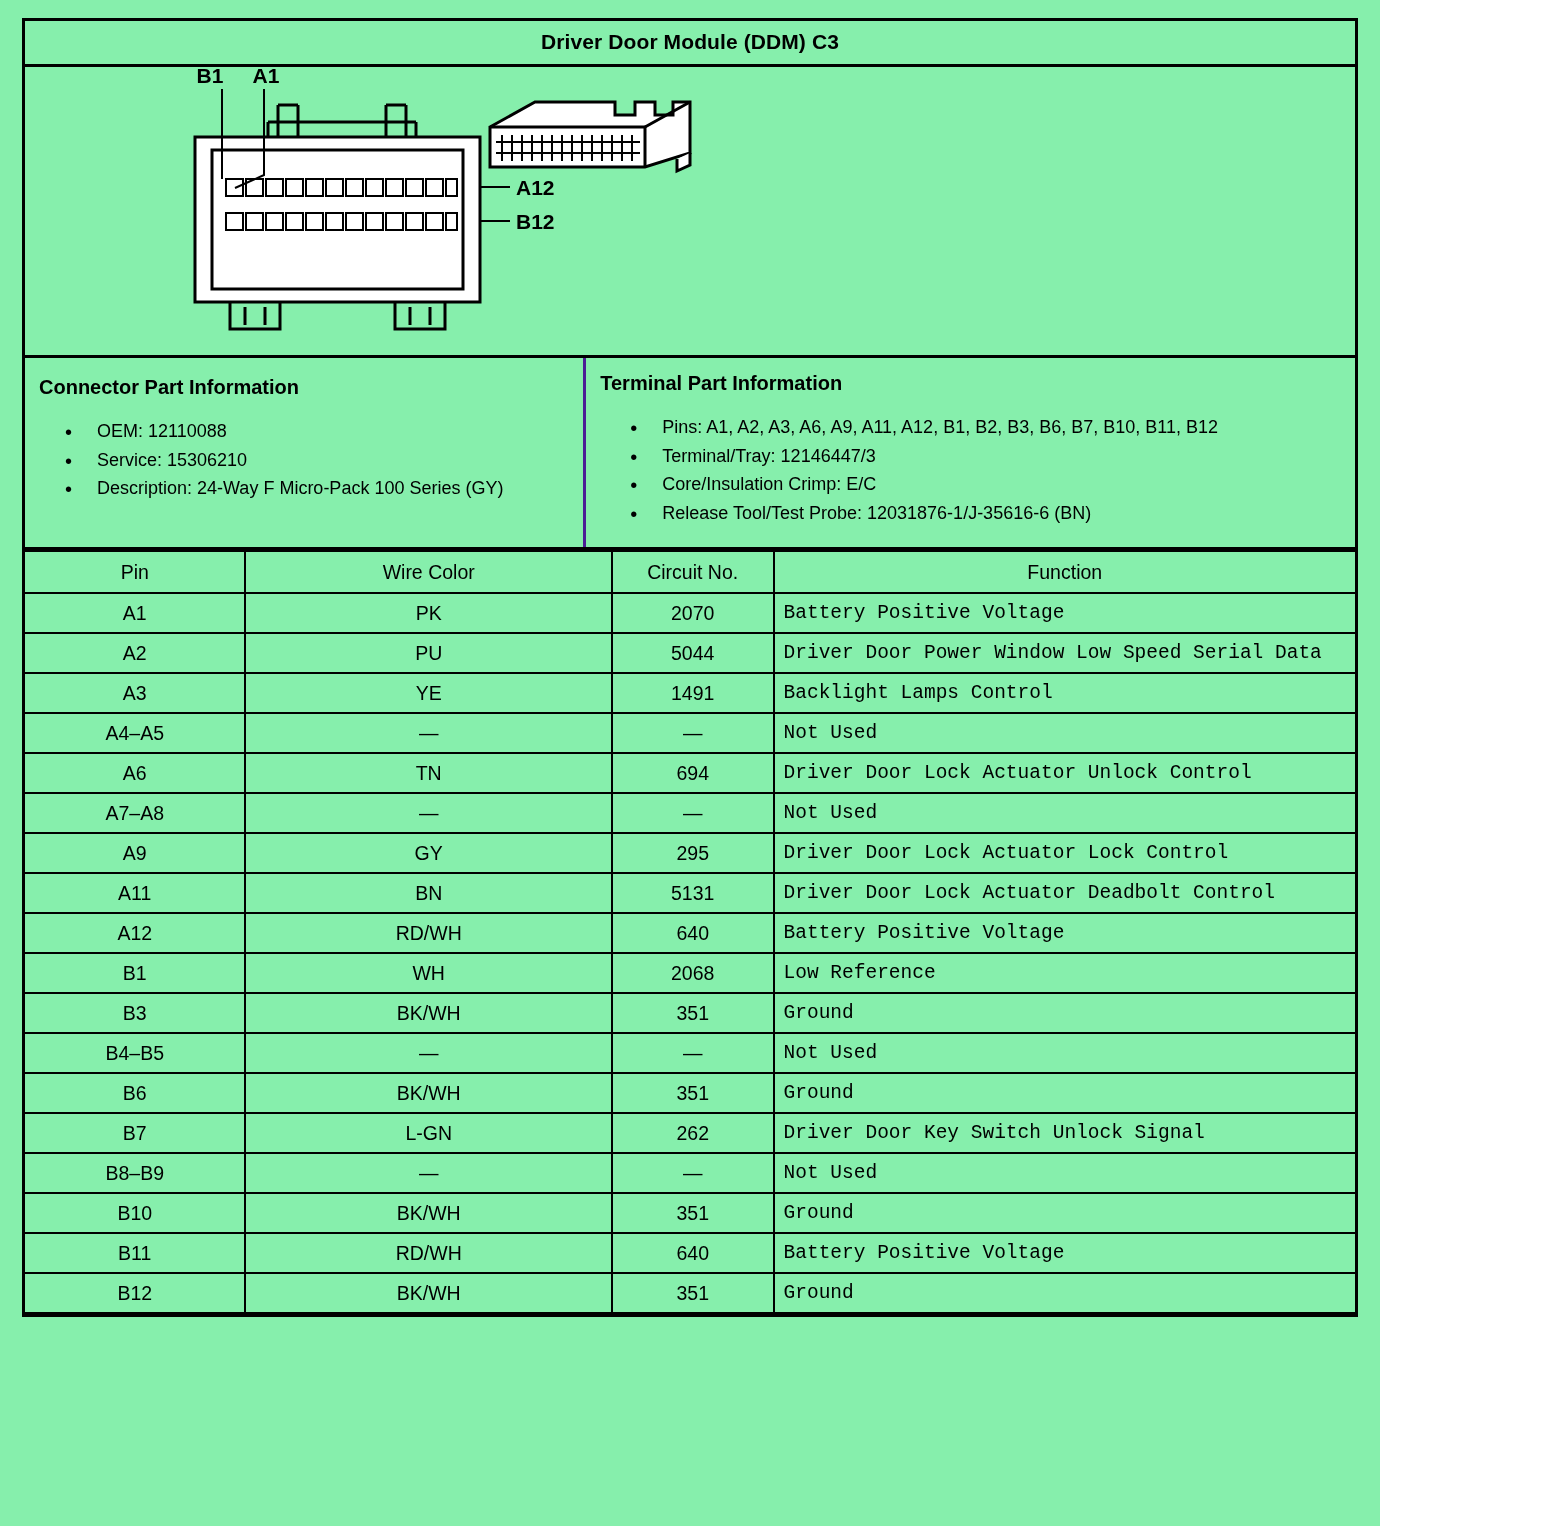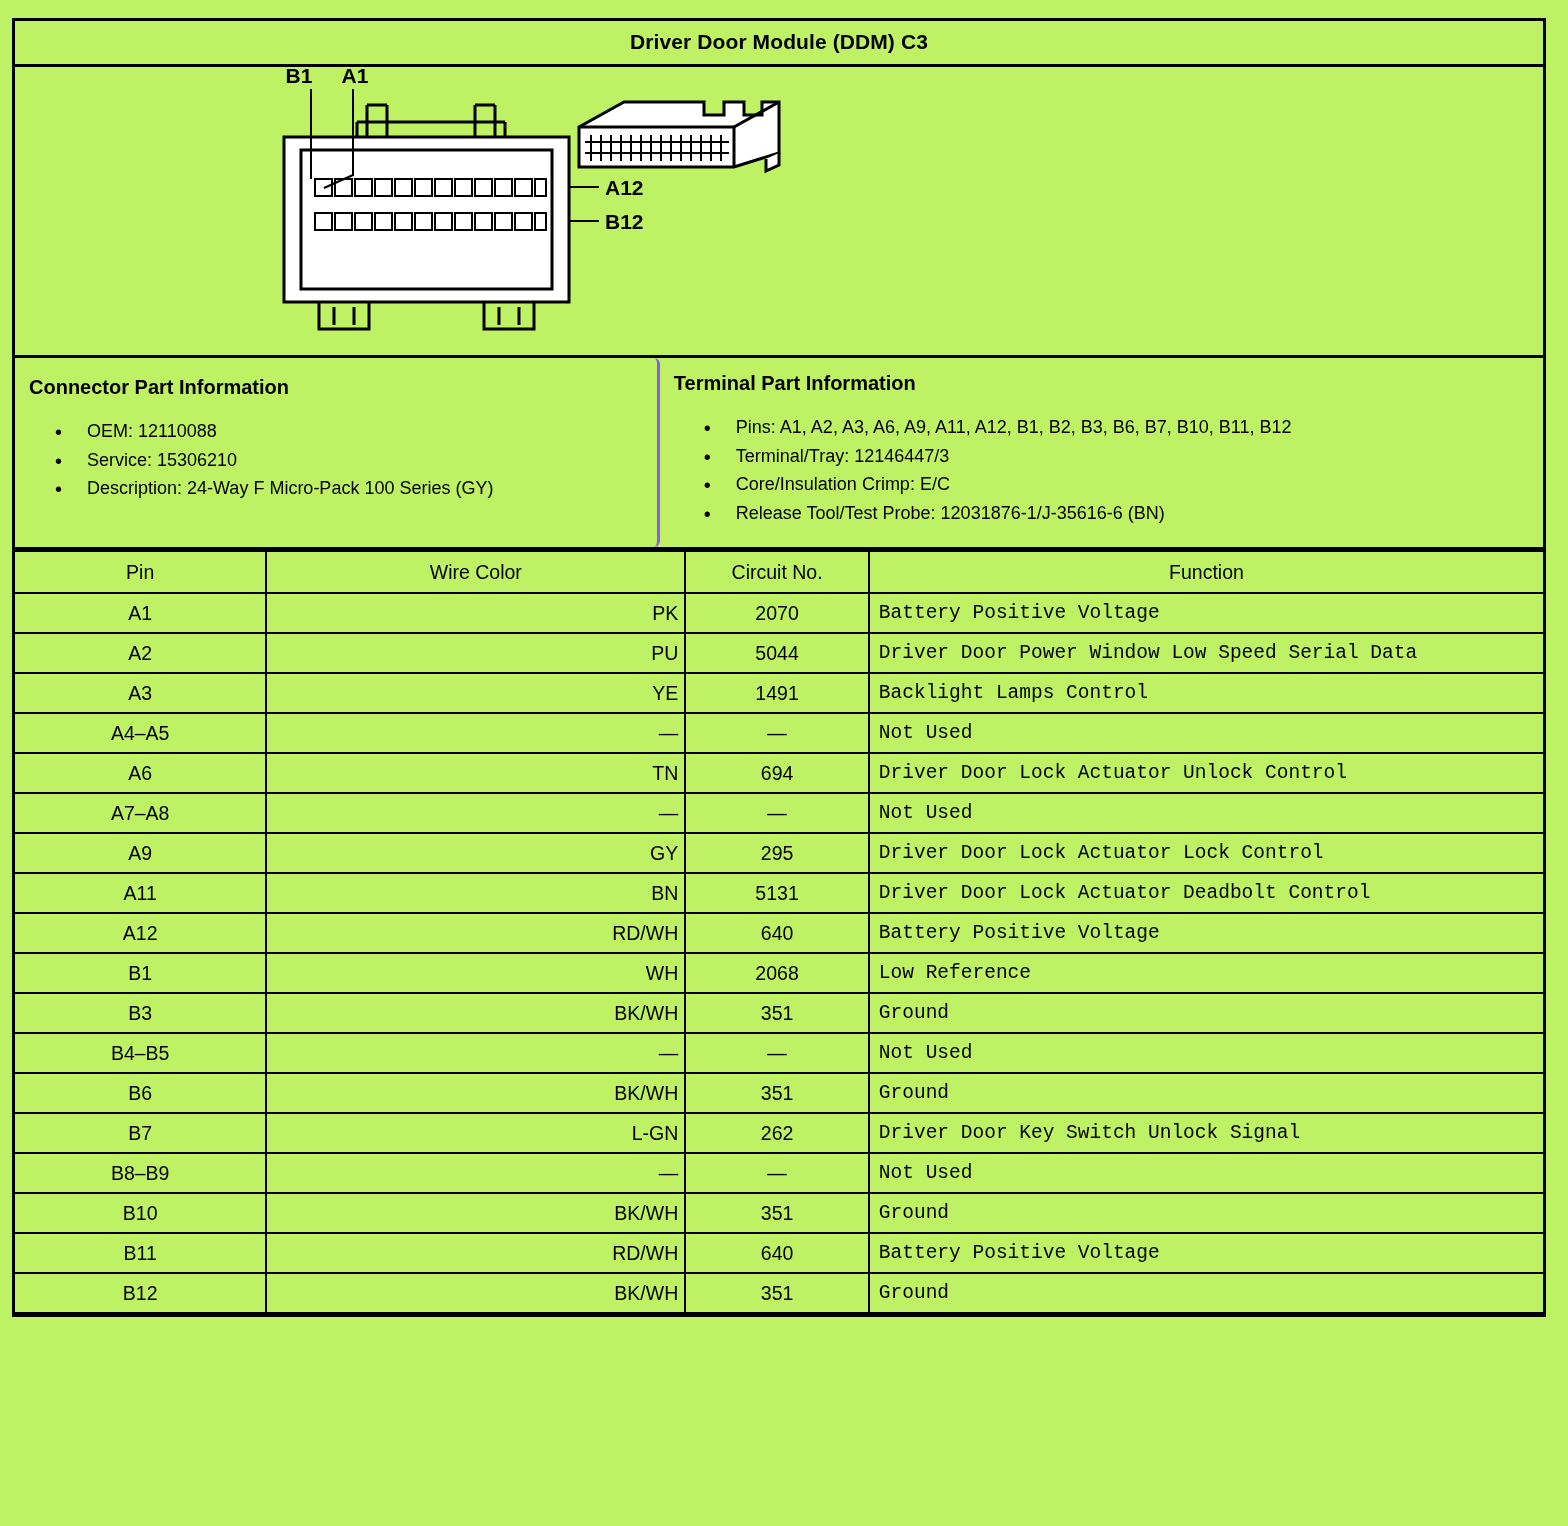--- a/index.html
+++ b/index.html
@@ -5,26 +5,26 @@
   html, body {
     margin: 0;
     padding: 0;
     background: #ffffff;
   }
   body {
     font-family: "Liberation Sans", sans-serif;
     color: #000000;
   }
   .page {
-    width: 1568px;
+    width: 1380px;
     height: 1526px;
     box-sizing: border-box;
     position: relative;
-    background: #bef264;
-    padding: 18px 22px 10px 12px;
+    background: #86efac;
+    padding: 18px 22px 10px 22px;
   }
   .doc {
     border: 3px solid #000;
     width: 100%;
     box-sizing: border-box;
   }
   
   .title-bar {
     border-bottom: 3px solid #000;
     text-align: center;
@@ -45,23 +45,22 @@
     margin: 0 auto;
   }
   
   .info-row {
     display: flex;
     border-bottom: 3px solid #000;
   }
   .info-left {
     width: 42.2%;
     box-sizing: border-box;
-    border-right: 3px solid #8b5cf6;
+    border-right: 3px solid #4c1d95;
     padding: 18px 16px 18px 14px;
-    border-radius: 6px;
   }
   .info-right {
     flex: 1;
     box-sizing: border-box;
     padding: 14px 16px 18px 14px;
     border-radius: 8px;
   }
   .info-head {
     font-size: 20px;
     font-weight: bold;
@@ -99,21 +98,21 @@
     font-size: 19.5px;
     height: 38px;
     padding: 0 6px;
   }
   table.pins th {
     font-weight: normal;
     text-align: center;
     height: 40px;
   }
   table.pins td.c-pin { text-align: center; width: 15.6%; }
-  table.pins td.c-color { text-align: right; width: 26.5%; }
+  table.pins td.c-color { text-align: center; width: 26.5%; }
   table.pins td.c-circuit { text-align: center; width: 11.1%; }
   table.pins td.c-func { text-align: left; padding-left: 9px; font-family: Liberation Mono, monospace; }
   table.pins th.c-pin { width: 15.6%; }
   table.pins th.c-color { width: 26.5%; }
   table.pins th.c-circuit { width: 11.1%; }
   table.pins tr:last-child td { border-bottom: 2px solid #000; }
   table.pins th:first-child, table.pins td:first-child { border-left: none; }
   table.pins th:last-child, table.pins td:last-child { border-right: none; }
 </style>
 </head>

